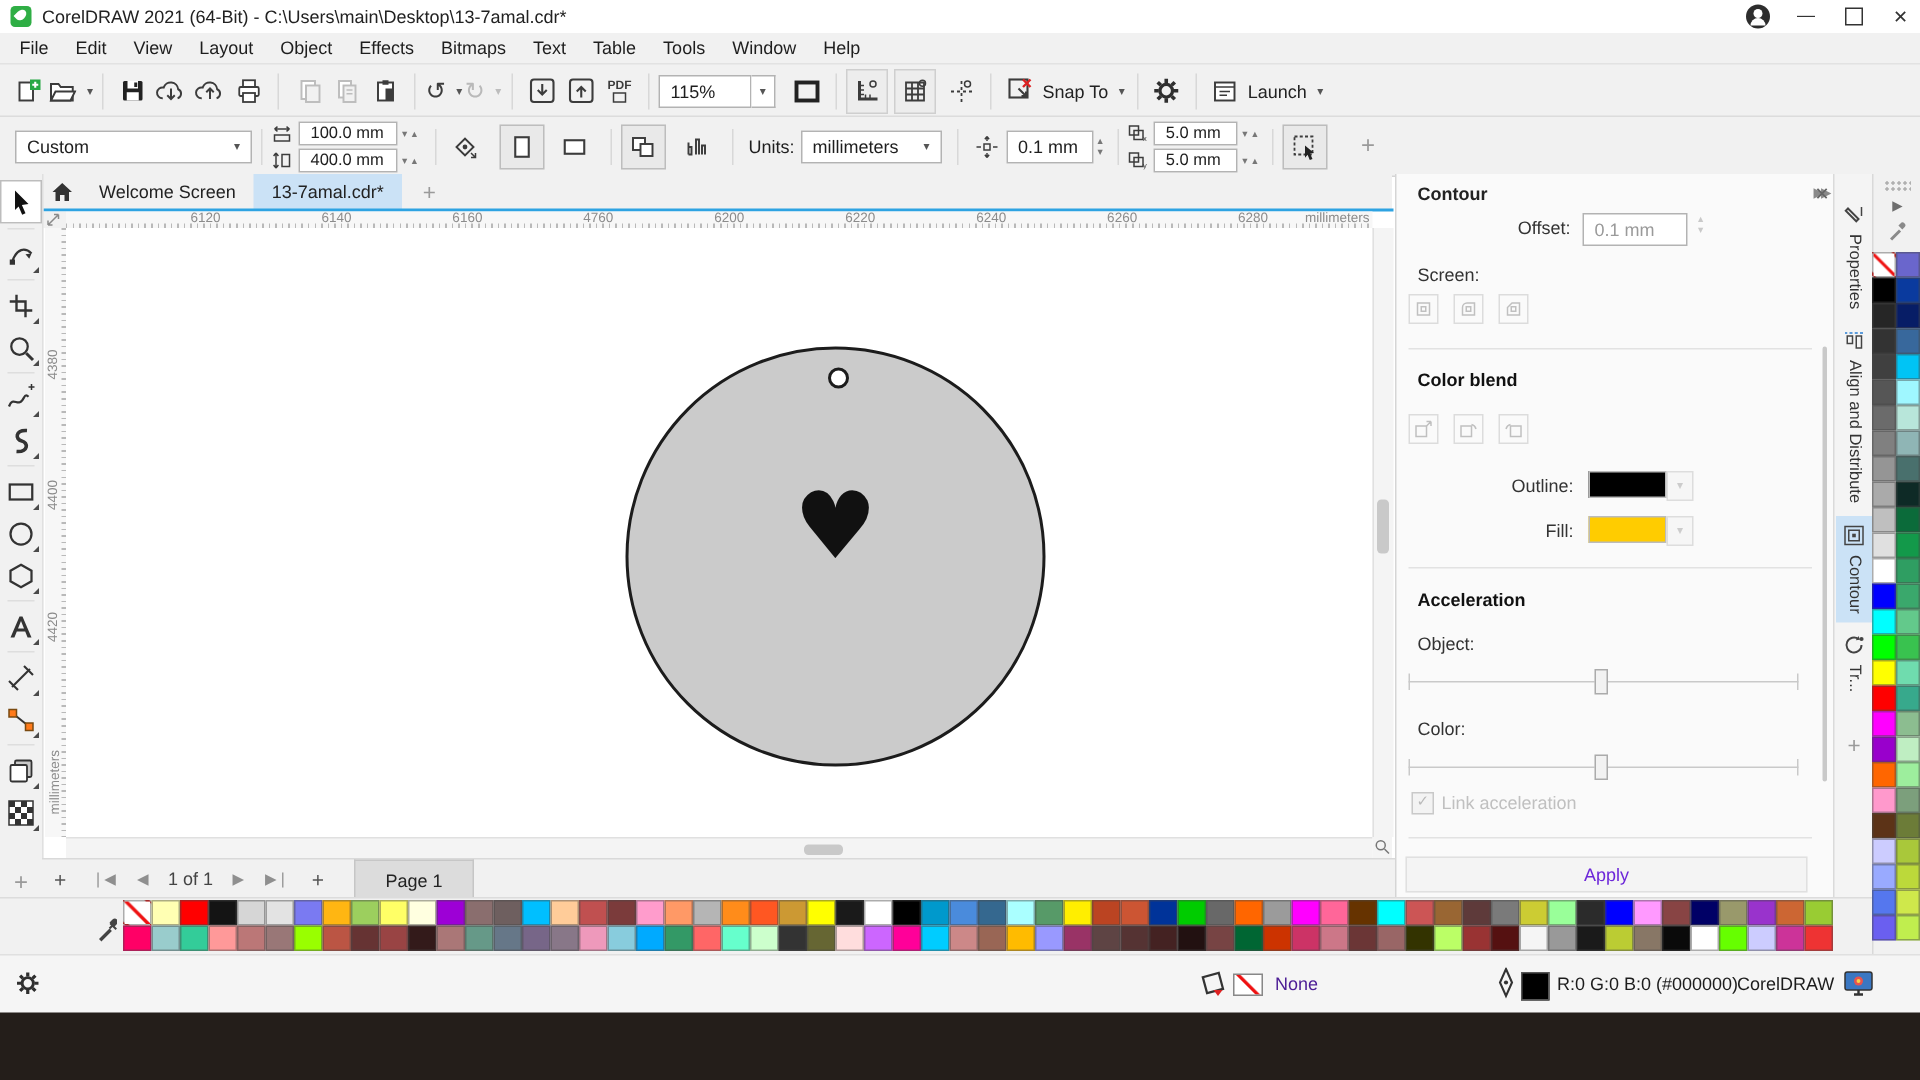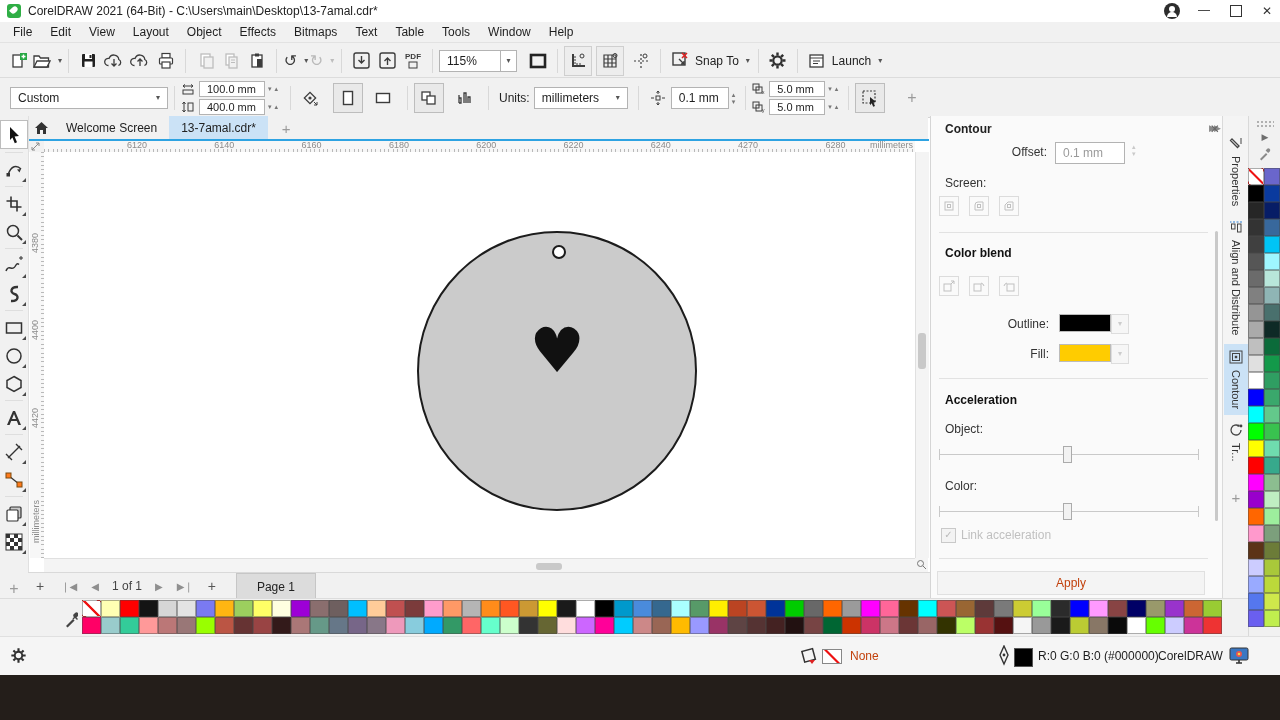--- a/index.html
+++ b/index.html
@@ -64,21 +64,21 @@
   .docker{left:930px;top:116px;width:292px;height:482px;background:#fafafa;border-left:1px solid #d5d5d5;box-sizing:border-box;}
   .dk-label{color:#333;}
   .dk-head{font-weight:bold;color:#111;}
   .dk-divider{position:absolute;left:8px;right:14px;height:1px;background:#e2e2e2;}
   .mini-btn{width:20px;height:20px;border:1px solid #dcdcdc;display:flex;align-items:center;justify-content:center;box-sizing:border-box;background:#fafafa;}
   .slider-track{position:absolute;left:8px;width:260px;height:1px;background:#c9c9c9;}
   .slider-track::before,.slider-track::after{content:"";position:absolute;top:-5px;width:1px;height:11px;background:#c9c9c9;}
   .slider-track::before{left:0}.slider-track::after{right:0}
   .slider-thumb{position:absolute;top:-8px;left:124px;width:9px;height:17px;background:#f2f2f2;border:1px solid #ababab;box-sizing:border-box;}
   .apply-btn{position:absolute;left:6px;top:455px;width:266px;height:22px;background:#f4f4f4;border:1px solid #e0e0e0;
-    color:#c2410c;display:flex;align-items:center;justify-content:center;}
+    color:#6d28d9;display:flex;align-items:center;justify-content:center;}
   
   .dktabs{left:1222px;top:116px;width:26px;height:482px;background:#f4f4f4;border-left:1px solid #dadada;}
   .vtab{writing-mode:vertical-rl;font-size:11px;color:#333;display:flex;align-items:center;gap:6px;padding:6px 0;margin:2px auto;width:24px;}
   .vtab.active{background:#cbe2f6;}
   
   .rpal{left:1248px;top:116px;width:32px;height:520px;background:#f1f1f1;border-left:1px solid #d9d9d9;}
   .vcol{position:absolute;display:flex;flex-direction:column;}
   
   .taskbar{left:0;top:675px;width:1280px;height:45px;background:#241e1a;}
 </style>
@@ -407,25 +407,25 @@
   <div class="abs" style="left:28px;top:141px;width:16px;height:11px;background:#f1f1f1;">
     <svg width="11" height="11" viewBox="0 0 11 11" style="margin:0 2px;">
         <path d="M2 9 L9 2 M2 9 v-3 M2 9 h3 M9 2 v3 M9 2 h-3" stroke="#8a8a8a" fill="none"></path>
       </svg>
   </div>
   <div class="abs hruler">
 
   <span class="htick" style="--i: 0;">6120</span>
       <span class="htick" style="--i: 1;">6140</span>
       <span class="htick" style="--i: 2;">6160</span>
-      <span class="htick" style="--i: 3;">6180</span>
+      <span class="htick" style="--i: 3;">4760</span>
       <span class="htick" style="--i: 4;">6200</span>
       <span class="htick" style="--i: 5;">6220</span>
       <span class="htick" style="--i: 6;">6240</span>
-      <span class="htick" style="--i: 7;">4270</span>
+      <span class="htick" style="--i: 7;">6260</span>
       <span class="htick" style="--i: 8;">6280</span>
     </div>
   <span class="abs" style="left:870px;top:140px;font-size:9px;color:#8b8b8b;">millimeters</span>
   <div class="abs vruler">
 
   <span class="vtick" style="--i: 0;">4380</span>
       <span class="vtick" style="--i: 1;">4400</span>
       <span class="vtick" style="--i: 2;">4420</span>
     </div>
   <span class="abs" style="left:31px;top:500px;font-size:9px;color:#8b8b8b;writing-mode:vertical-rl;transform:rotate(180deg);">millimeters</span>
@@ -693,21 +693,21 @@
         <g stroke="#2f2f2f" stroke-width="2.4">
           <path d="M9.5 1.5 v3 M9.5 14.5 v3 M1.5 9.5 h3 M14.5 9.5 h3 M3.8 3.8 l2.1 2.1 M13.1 13.1 l2.1 2.1 M15.2 3.8 l-2.1 2.1 M5.9 13.1 l-2.1 2.1"></path>
         </g>
         <circle cx="9.5" cy="9.5" r="4.2" fill="#f5f5f5" stroke="#2f2f2f" stroke-width="2.2"></circle>
       </svg>
     <svg class="abs" style="left:800px;top:9px;" width="18" height="20" viewBox="0 0 18 20">
         <rect x="3" y="4" width="11" height="11" transform="rotate(-15 8 9)" fill="none" stroke="#333" stroke-width="1.5"></rect>
         <path d="M12 14 l3 4 3-4 Z" fill="#d22" transform="translate(-3 0)"></path>
       </svg>
     <span class="abs sw none-swatch" style="left:822px;top:12px;width:20px;height:15px;border:1px solid #888;"></span>
-    <span class="abs" style="left:850px;top:12px;color:#c2410c;">None</span>
+    <span class="abs" style="left:850px;top:12px;color:#4c1d95;">None</span>
     <svg class="abs" style="left:998px;top:8px;" width="12" height="22" viewBox="0 0 12 22">
         <path d="M6 1 L10 10 L6 19 L2 10 Z" fill="none" stroke="#333" stroke-width="1.4"></path>
         <circle cx="6" cy="10" r="1.4" fill="#333"></circle>
       </svg>
     <span class="abs" style="left:1014px;top:11px;width:17px;height:17px;background:#000;border:1px solid #555;"></span>
     <span class="abs" style="left:1038px;top:12px;color:#1c1c1c;">R:0 G:0 B:0 (#000000)</span>
     <span class="abs" style="left:1158px;top:12px;color:#1c1c1c;">CorelDRAW</span>
     <svg class="abs" style="left:1228px;top:9px;" width="22" height="20" viewBox="0 0 22 20">
         <rect x="2" y="2" width="18" height="12" rx="1.5" fill="#3a77c2" stroke="#333"></rect>
         <circle cx="11" cy="8" r="3" fill="#e8544f"></circle>

